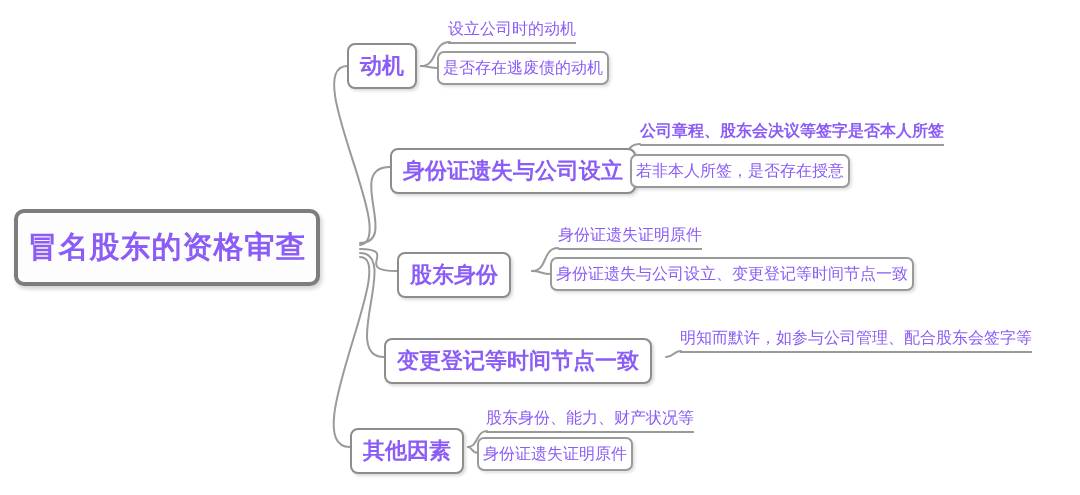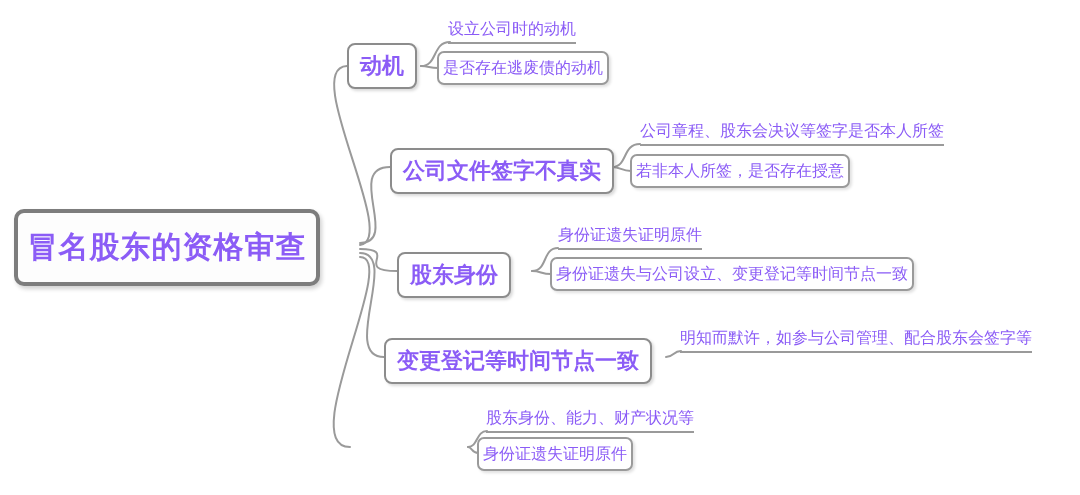--- a/index.html
+++ b/index.html
@@ -54,21 +54,21 @@
   .b4 { left: 384px; top: 338px; }
   .b5 { left: 350px; top: 428px; }
 
   .child-line {
     font-size: 16px;
     line-height: 18px;
     padding-bottom: 4px;
     border-bottom: 2px solid #9a9a9a;
   }
   .c1a { left: 448px; top: 20px; }
-  .c2a { left: 640px; top: 122px; }
+  .c2a { left: 640px; top: 122px; font-weight: bold; }
   .c3a { left: 558px; top: 226px; }
   .c4a { left: 680px; top: 329px; }
   .c5a { left: 486px; top: 409px; }
 
   .child-box {
     font-size: 16px;
     line-height: 18px;
     border: 2px solid #9a9a9a;
     border-radius: 7px;
     background: #ffffff;
@@ -106,23 +106,24 @@
 
     <path d="M468,447 C478,447 476,431 487,431"></path>
     <path d="M468,447 C472,447 472,453 478,453"></path>
   </svg>
 
   <div class="node root-node">
     <span>冒名股东的资格审查</span>
   </div>
 
   <div class="node branch-node b1">动机</div>
-  <div class="node branch-node b2">公司文件签字不真实</div>
+  <div class="node branch-node b2">身份证遗失与公司设立</div>
   <div class="node branch-node b3">股东身份</div>
   <div class="node branch-node b4">变更登记等时间节点一致</div>
+  <div class="node branch-node b5">其他因素</div>
 
   <div class="node child-line c1a">设立公司时的动机</div>
   <div class="node child-box c1b">是否存在逃废债的动机</div>
 
   <div class="node child-line c2a">公司章程、股东会决议等签字是否本人所签</div>
   <div class="node child-box c2b">若非本人所签，是否存在授意</div>
 
   <div class="node child-box c3b">身份证遗失与公司设立、变更登记等时间节点一致</div>
   <div class="node child-line c3a">身份证遗失证明原件</div>
 

